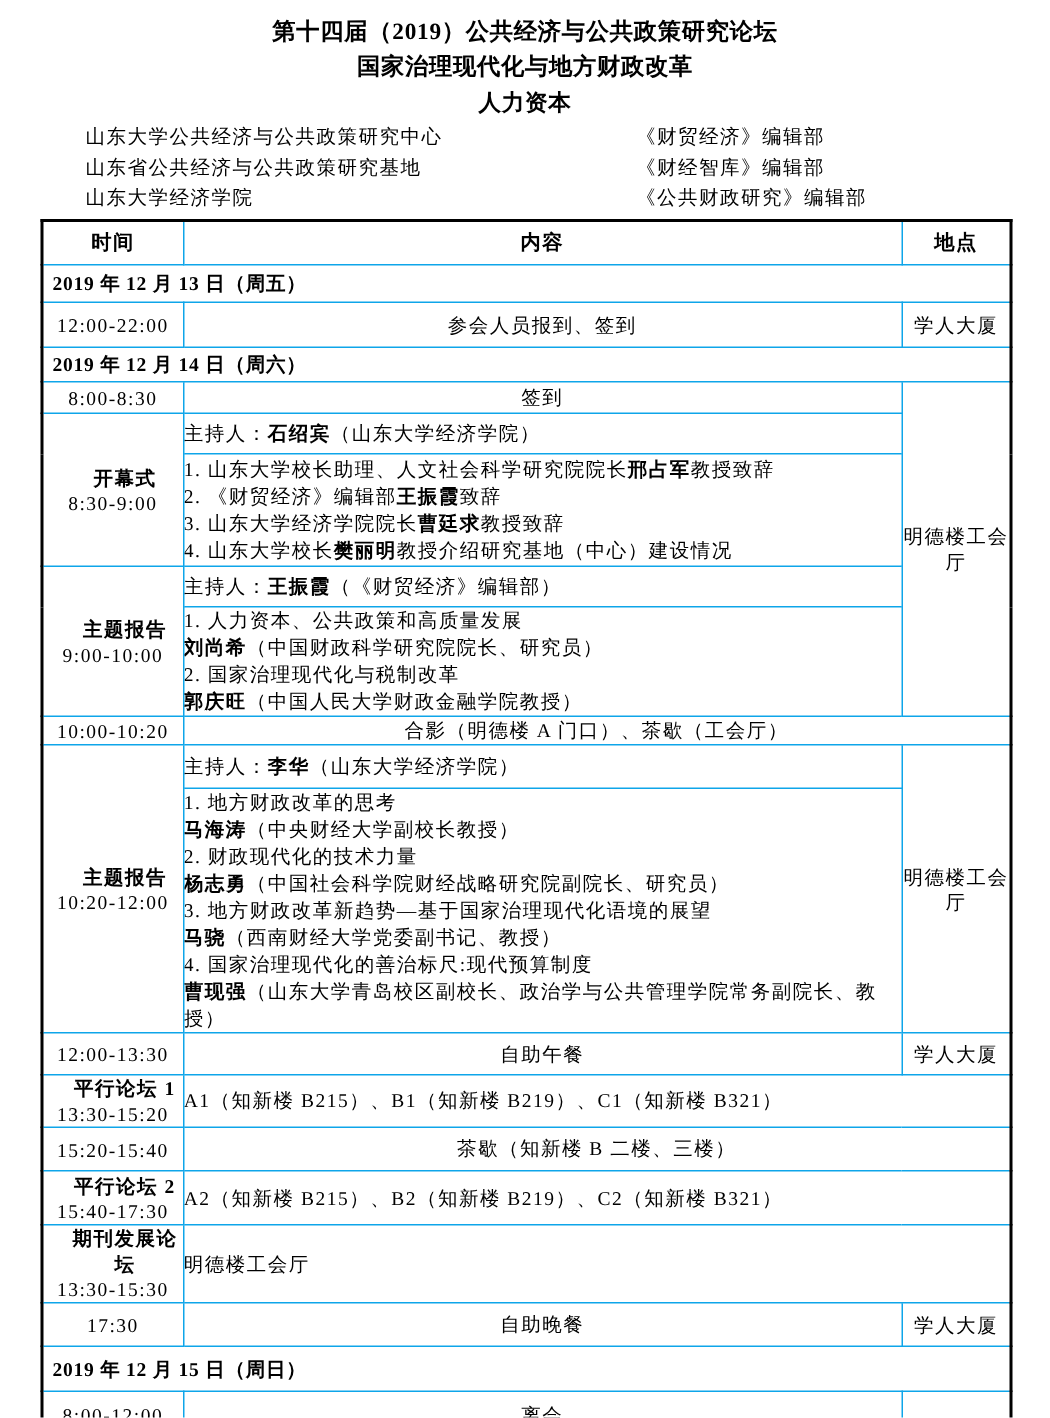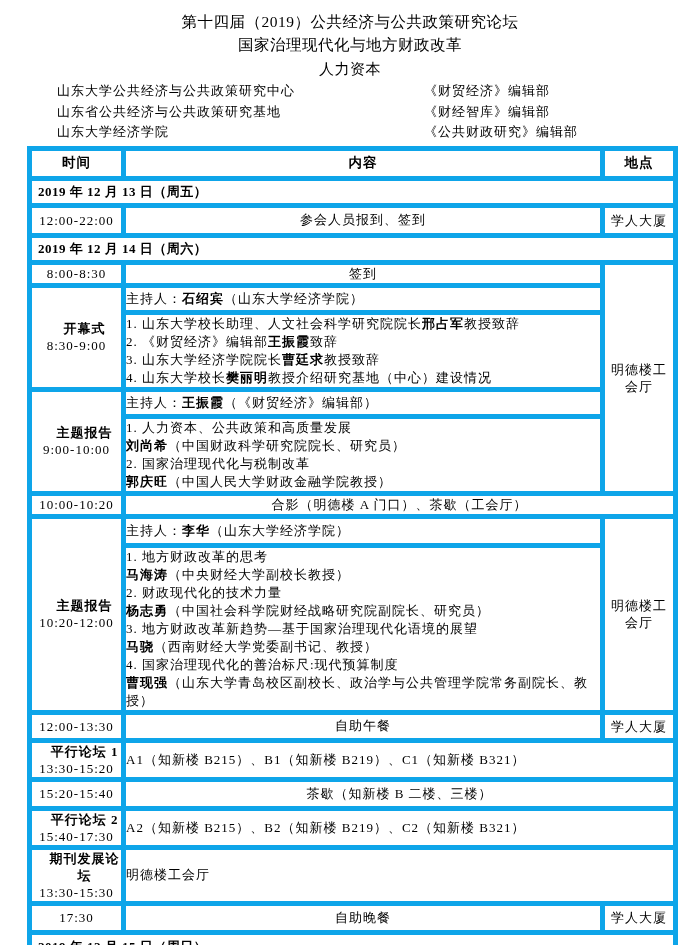--- a/index.html
+++ b/index.html
@@ -2,30 +2,30 @@
 <html><head>
 <meta charset="utf-8">
 <style>
   html,body{margin:0;padding:0;}
   body{
     width:700px;height:945px;overflow:hidden;
     background:#ffffff;color:#000000;
     font-family:"Liberation Serif","DejaVu Serif",serif;
   }
   .doc{padding:10px 0 0 27px;}
-  .title{width:646px;text-align:center;font-weight:normal;font-size:15.5px;line-height:23px;letter-spacing:.5px;}
+  .title{width:646px;text-align:center;font-weight:bold;font-size:15.5px;line-height:23px;letter-spacing:.5px;}
   .heading{font-size:15px;margin-top:2px;}
   .org-row{display:flex;padding-left:30px;width:616px;font-size:13px;letter-spacing:1px;line-height:20.5px;gap:34px;}
   .org-row .l{width:333px;}
   .org-row .r{flex:1;}
   table.sched{
     border-collapse:collapse;table-layout:fixed;width:646px;margin-top:3px;
     font-size:13px;letter-spacing:1px;border:2px solid #000;
   }
-  .sched td,.sched th{border:5px solid #0ea5e9;padding:0;vertical-align:middle;overflow:hidden;}
+  .sched td,.sched th{border:1px solid #0ea5e9;padding:0;vertical-align:middle;overflow:hidden;}
   .sched th{font-size:13.5px;font-weight:bold;text-align:center;}
   .t{text-align:center;line-height:17px;}
   .t .t-label{font-weight:bold;padding-left:16px;}
   .c{padding:2px 8px;line-height:18px;text-align:left;}
   .c-center{text-align:center;margin-top:40px;}
   .c-tea{text-align:center;padding-right:84px;}
   .c-photo{text-align:center;padding-left:36px;}
   .c-journal{padding-left:148px;}
   .date td{font-weight:bold;text-align:left;padding:2px 0 2px 6px;letter-spacing:.5px;}
   .loc{text-align:center;line-height:17px;padding:1px;}

